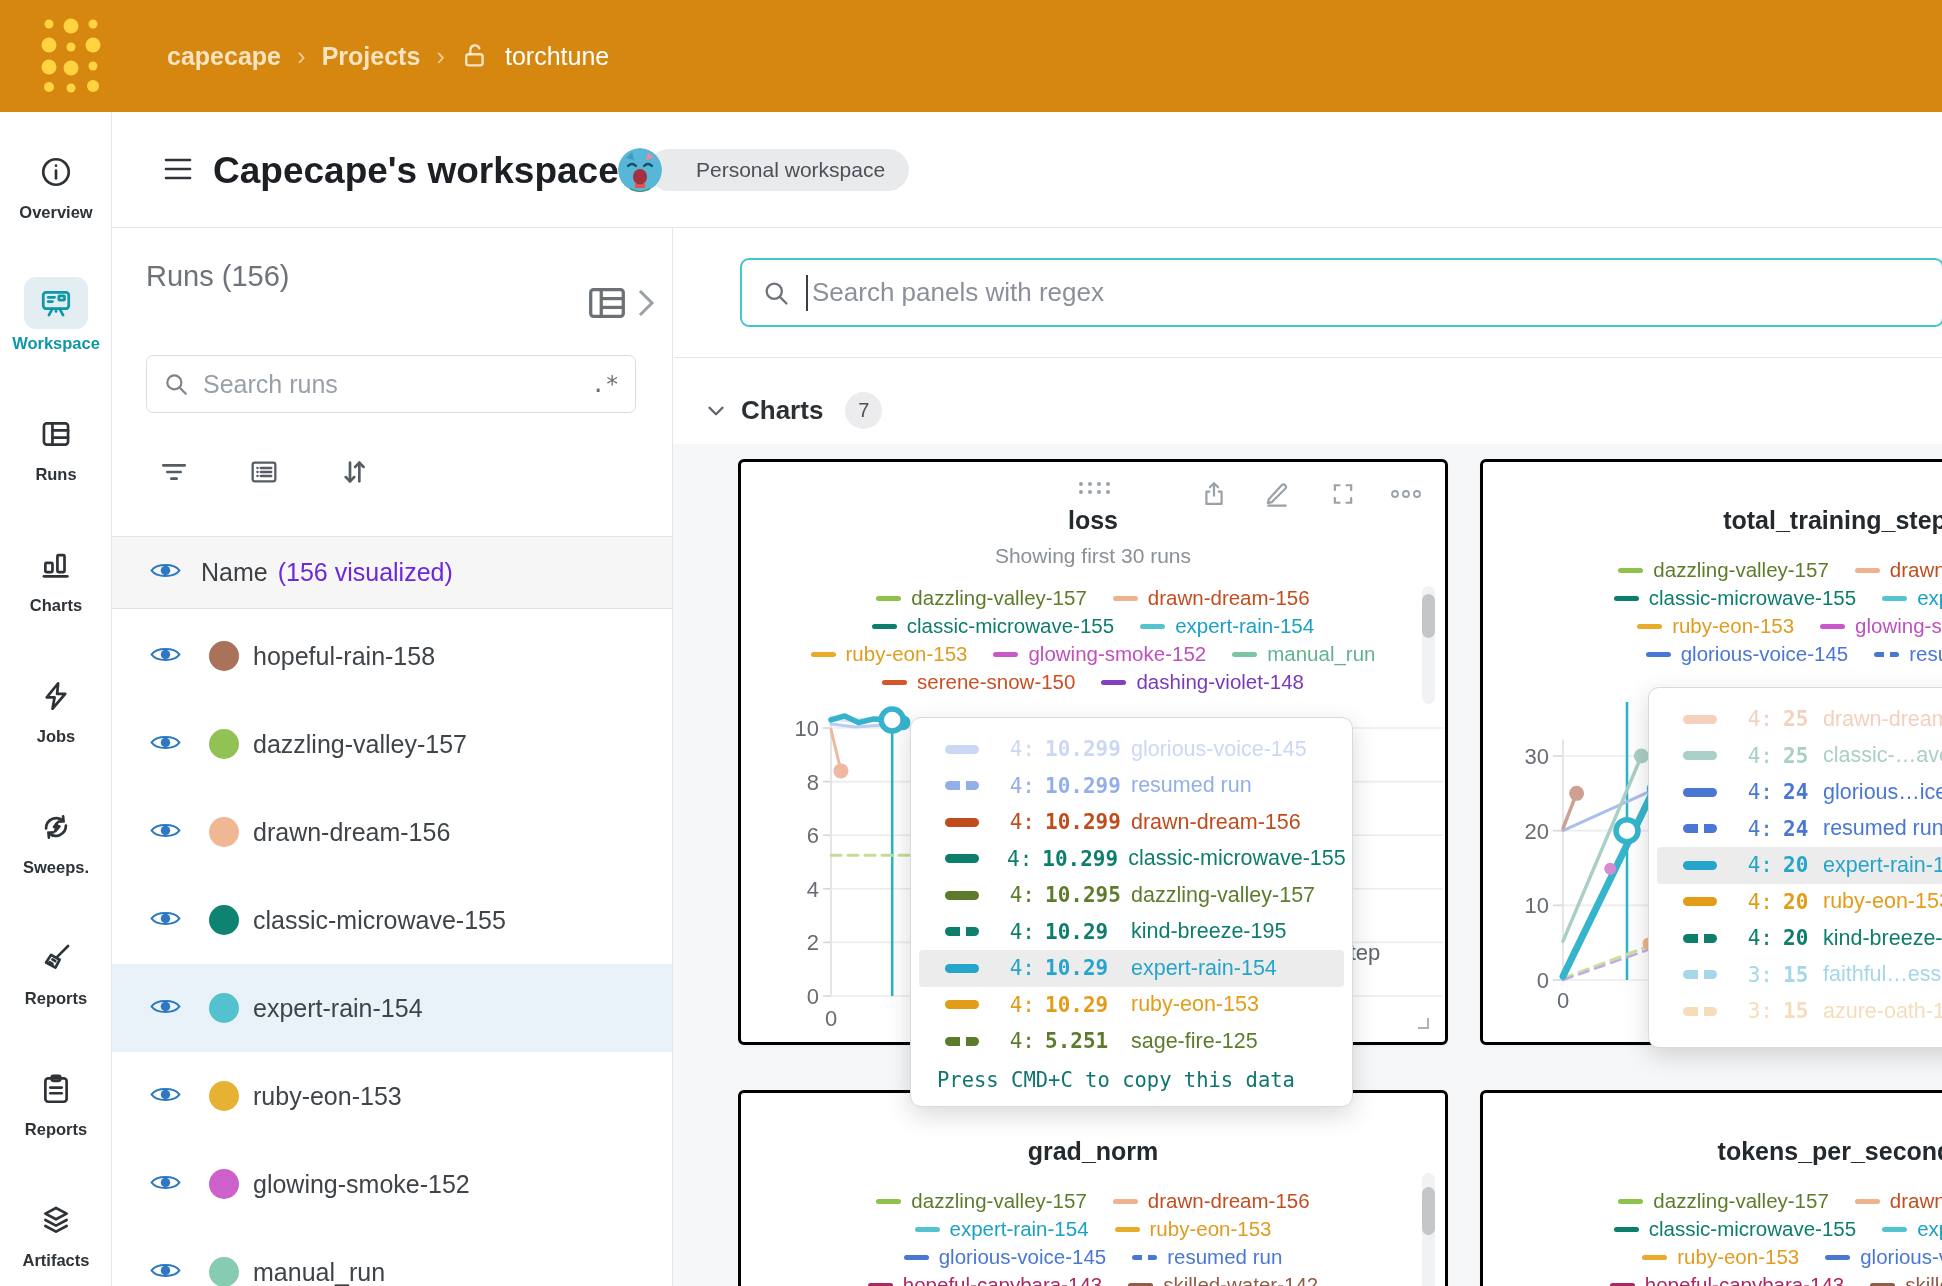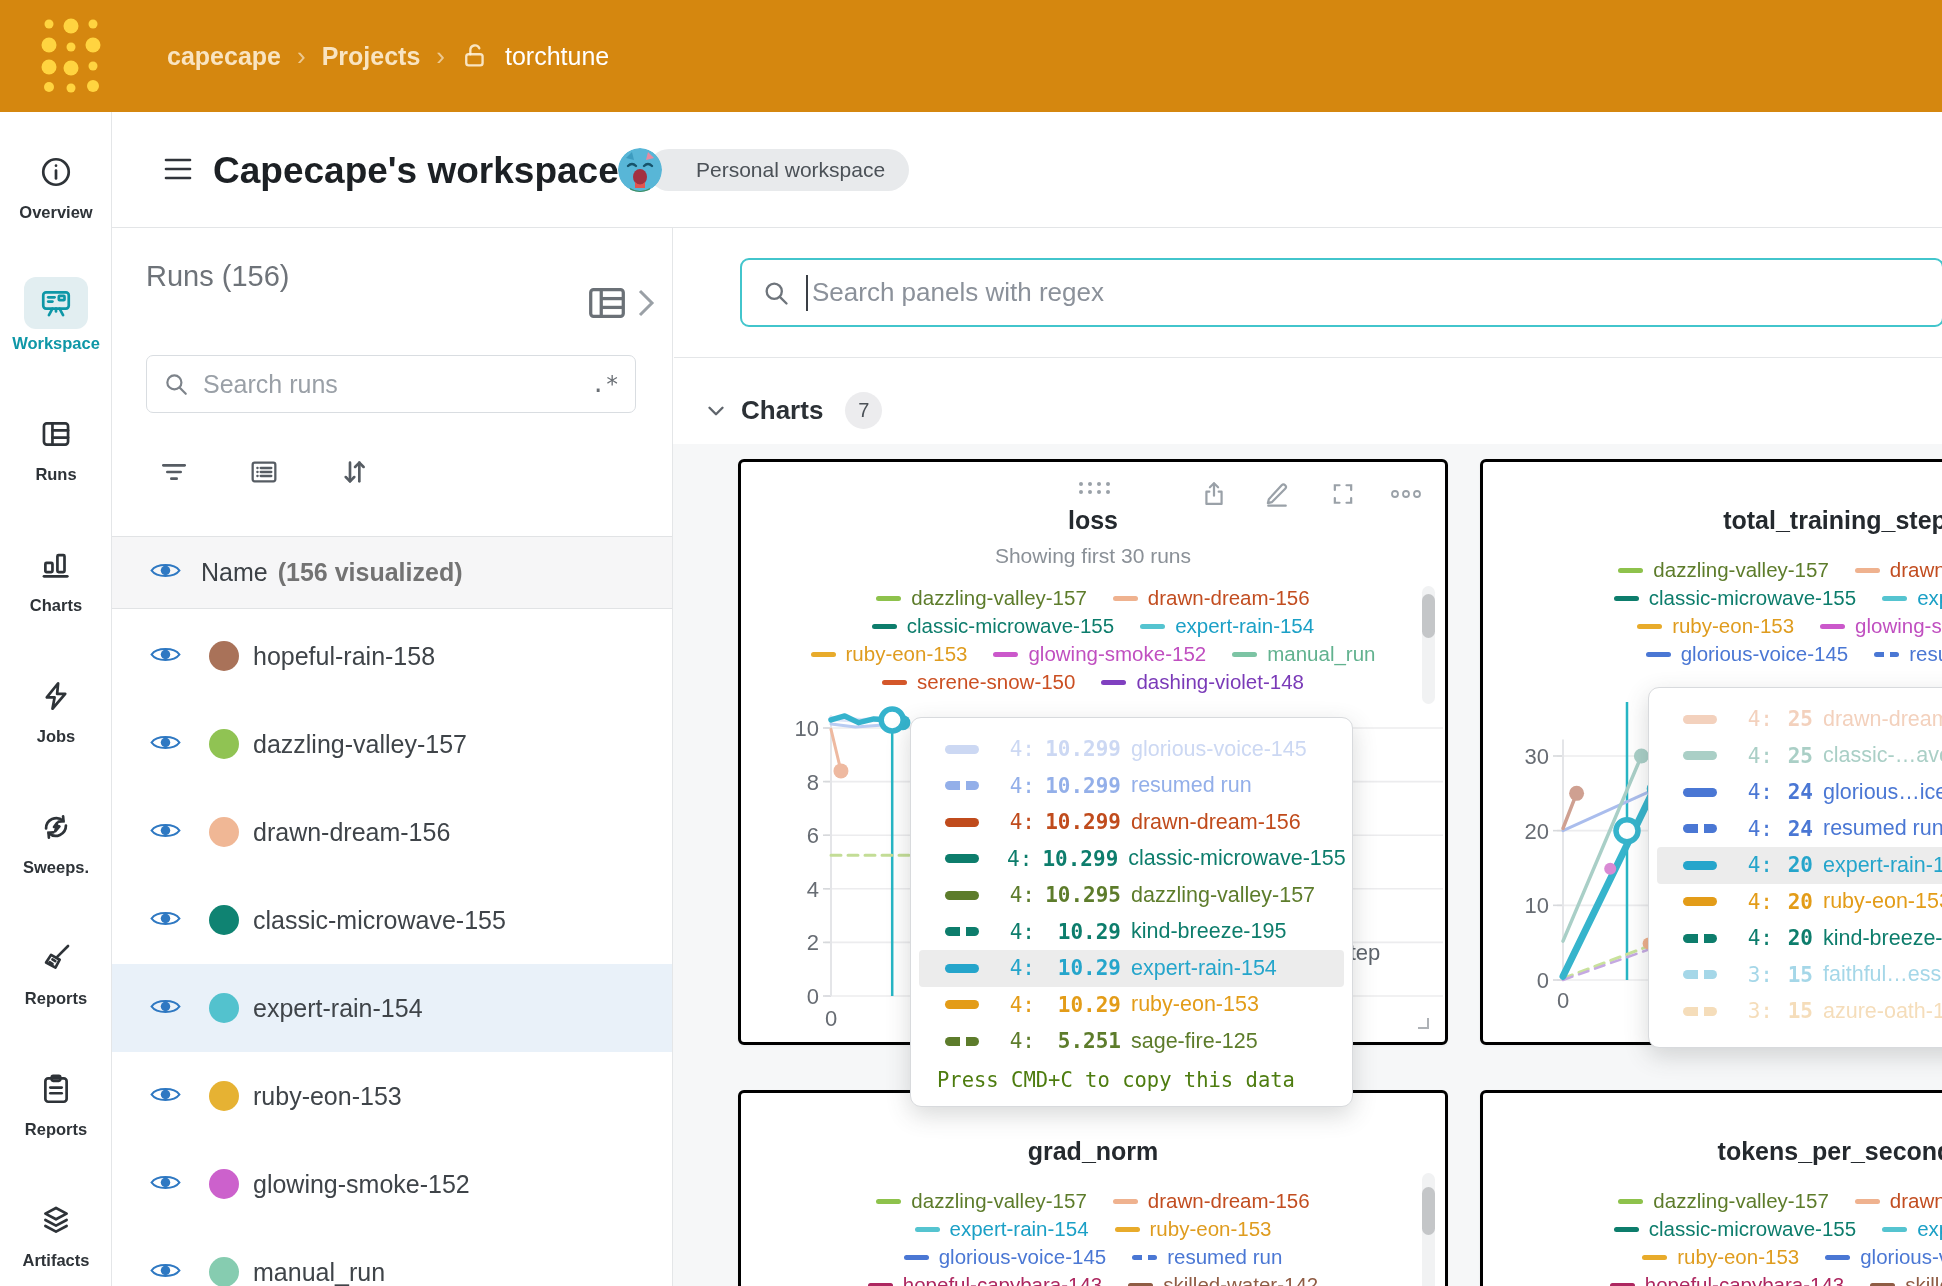--- a/index.html
+++ b/index.html
@@ -42,21 +42,21 @@
     color:#6b7177; cursor:pointer; }
   .search-box { position:absolute; left:34px; top:127px; width:490px; height:58px; border:1.5px solid #d9dde1;
     border-radius:7px; display:flex; align-items:center; padding:0 16px; color:#7d838a; cursor:text; }
   .search-box .ph { margin-left:14px; font-size:25px; color:#9aa0a7; flex:1; }
   .search-box .regex { font-size:23px; color:#6a6f75; }
   .rp-icons { position:absolute; left:46px; top:228px; display:flex; gap:58px; color:#565c63; }
   .rp-icons span { cursor:pointer; }
   .name-band { position:absolute; left:0; top:308px; width:560px; height:73px; background:#f6f6f7;
     border-top:1px solid #e1e3e5; border-bottom:1px solid #e1e3e5; display:flex; align-items:center; }
   .name-band .nm { font-size:25px; color:#3c4146; margin-left:20px; }
-  .name-band .viz { font-size:25px; color:#737373; margin-left:10px;font-weight:bold; }
+  .name-band .viz { font-size:25px; color:#6d28d9; margin-left:10px; }
   .run-row { position:absolute; left:0; width:560px; height:88px; display:flex; align-items:center; }
   .run-row.selected { background:#e9f1f9; }
   .run-dot { width:30px; height:30px; border-radius:50%; margin-left:28px; }
   .run-name { font-size:25px; color:#3f4449; margin-left:14px; cursor:pointer; white-space:nowrap; }
   .eye { margin-left:38px; flex:0 0 auto; cursor:pointer; }
 
   
   .main-bg { position:absolute; left:673px; top:228px; width:1269px; height:1058px; background:#fff; z-index:0; }
   .charts-bg { position:absolute; left:673px; top:444px; width:1269px; height:842px; background:#f6f7f8; z-index:0; }
   .panel-search { position:absolute; left:740px; top:258px; width:1204px; height:69px; border:2.5px solid #42c5cc;
@@ -89,23 +89,23 @@
   .step-label { position:absolute; font-size:22px; color:#5d636b; z-index:2; }
   .chart-svg { position:absolute; left:0; top:0; }
 
   
   .tooltip { position:absolute; background:#fff; border:1px solid #d8dadd; border-radius:11px;
     box-shadow:0 8px 24px rgba(60,64,67,0.20); z-index:10; padding-top:13px; overflow:hidden; }
   .tt-row { height:36.5px; display:flex; align-items:center; padding:0 10px 0 8px; margin:0 8px; border-radius:4px; }
   .tt-row.hl { background:#ececec; }
   .tt-swatch { width:34px; height:9px; border-radius:4.5px; margin-left:18px; flex:0 0 auto; }
   .tt-step { font-family:"DejaVu Sans Mono", monospace; font-size:21px; margin-left:28px; width:28px; text-align:right; }
-  .tt-val { font-family:"DejaVu Sans Mono", monospace; font-size:21px; font-weight:700; text-align:right; margin-left:10px; }
+  .tt-val { font-family:"DejaVu Sans Mono", monospace; font-size:21px; font-weight:700; margin-left:10px; }
   .tt-name { font-size:21.5px; margin-left:10px; white-space:nowrap; }
-  .tt-footer { font-family:"DejaVu Sans Mono", monospace; font-size:20.5px; color:#4d7c0f; margin:8px 0 0 26px; }
+  .tt-footer { font-family:"DejaVu Sans Mono", monospace; font-size:20.5px; color:#0f766e; margin:8px 0 0 26px; }
 </style>
 </head>
 <body>
 
 <div id="stage">
 
   <div class="topbar">
     <svg style="position:absolute;left:38px;top:14px;cursor:pointer" width="66" height="84" viewBox="0 0 66 84">
       <g fill="#ffd440">
         <circle cx="11" cy="10" r="4.5"></circle>

